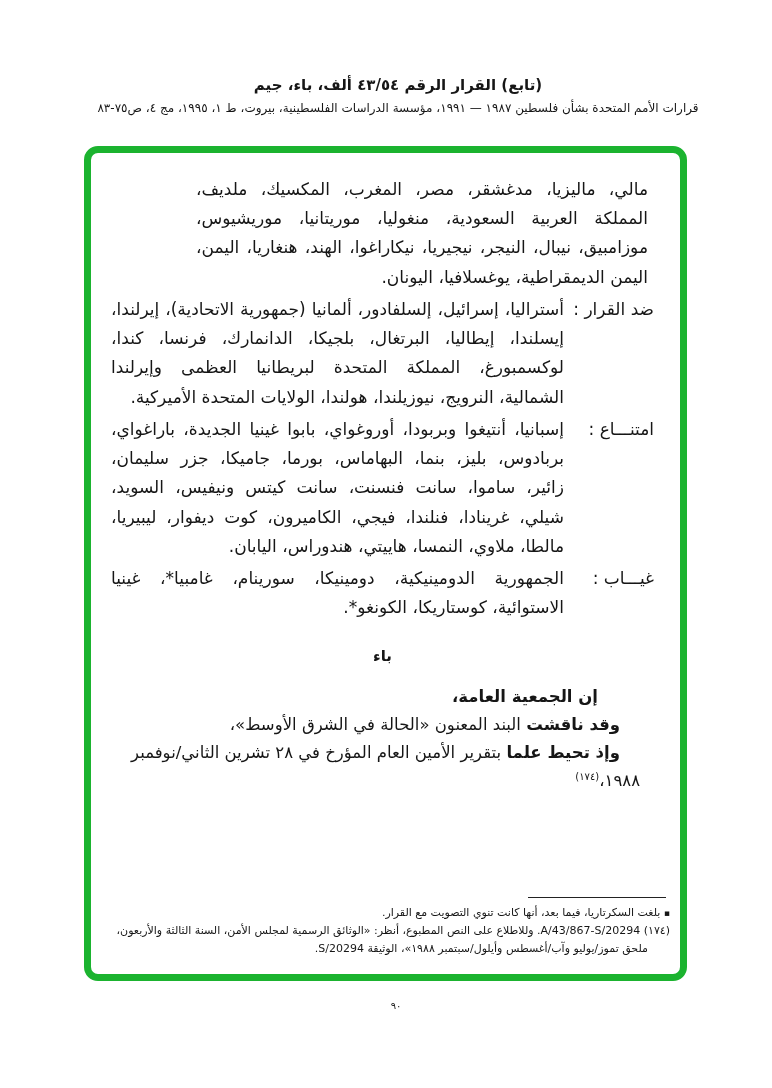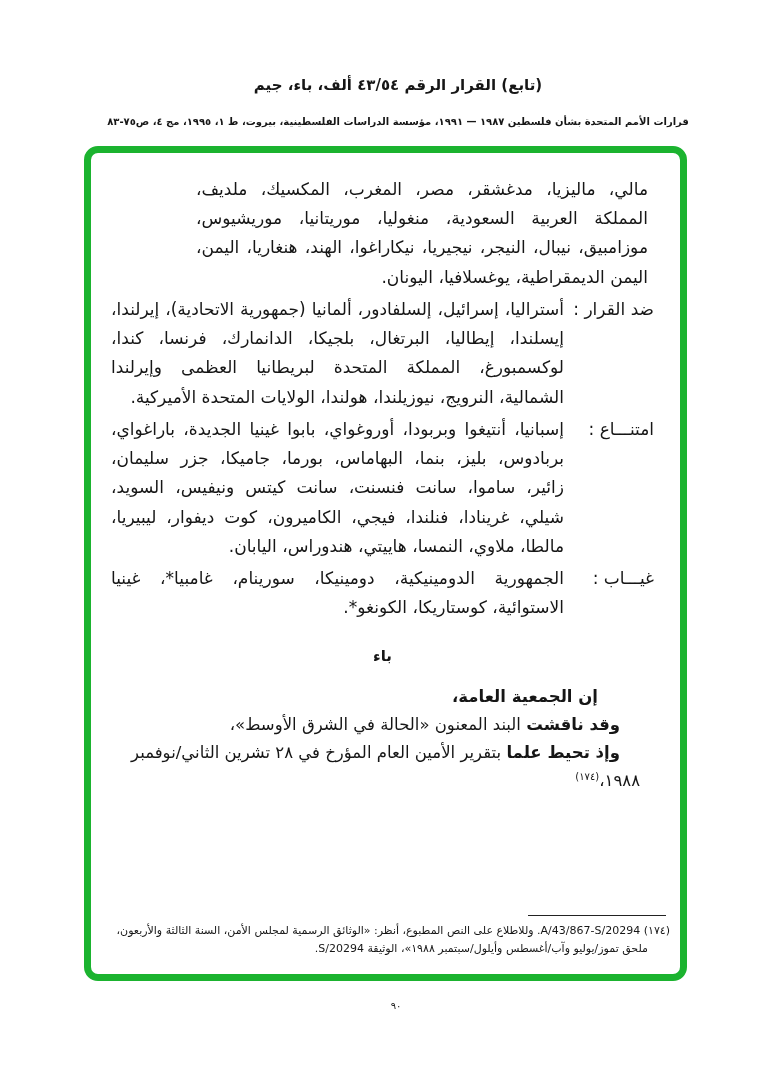--- a/index.html
+++ b/index.html
@@ -3,21 +3,21 @@
 <meta charset="utf-8">
 <style>
   :root { --green:#1bb32f; --ink:#161616; }
   html,body { margin:0; padding:0; background:#ffffff; }
   .page {
     position:relative; width:772px; height:1088px; background:#ffffff;
     font-family:"DejaVu Sans", sans-serif; color:var(--ink); overflow:hidden;
   }
   .header { position:absolute; top:76px; left:0; right:0; text-align:center; direction:rtl;padding-left:24px; }
   .title   { font-size:15px; font-weight:bold; letter-spacing:0.2px; }
-  .citation{ margin-top:22px; font-size:10px; font-weight:bold; }
+  .citation{ margin-top:7px; font-size:12px; font-weight:normal; }
 
   .green-box {
     position:absolute; left:84px; top:146px; width:603px; height:835px;
     box-sizing:border-box; border:7px solid var(--green); border-radius:14px;
     direction:rtl; padding:20px 26px 0 20px;
   }
 
   .para1 {
     margin:2px 6px 0 0; width:452px; text-align:justify;
     font-size:17px; line-height:1.72;
@@ -72,20 +72,21 @@
     </div>
 
     <div class="baa">باء</div>
 
     <p class="pre p1">إن الجمعية العامة،</p>
     <p class="pre p2"><b>وقد ناقشت</b><span> البند المعنون «الحالة في الشرق الأوسط»،</span></p>
     <p class="pre p3"><b>وإذ تحيط علما</b><span> بتقرير الأمين العام المؤرخ في ٢٨ تشرين الثاني/نوفمبر ١٩٨٨،</span><sup>(١٧٤)</sup></p>
 
     <div class="footnotes">
       <div class="rule"></div>
+      <p class="fn fn1"><span class="fn-bullet">▪</span> <span>بلغت السكرتاريا، فيما بعد، أنها كانت تنوي التصويت مع القرار.</span></p>
       <p class="fn fn2"><span>(١٧٤)</span><span> A/43/867-S/20294. وللاطلاع على النص المطبوع، أنظر: «الوثائق الرسمية لمجلس الأمن، السنة الثالثة والأربعون، ملحق تموز/يوليو وآب/أغسطس وأيلول/سبتمبر ١٩٨٨»، الوثيقة S/20294.</span></p>
     </div>
 
   </div>
 
   <div class="pageno">٩٠</div>
 
 </div>
 
 </body></html>

